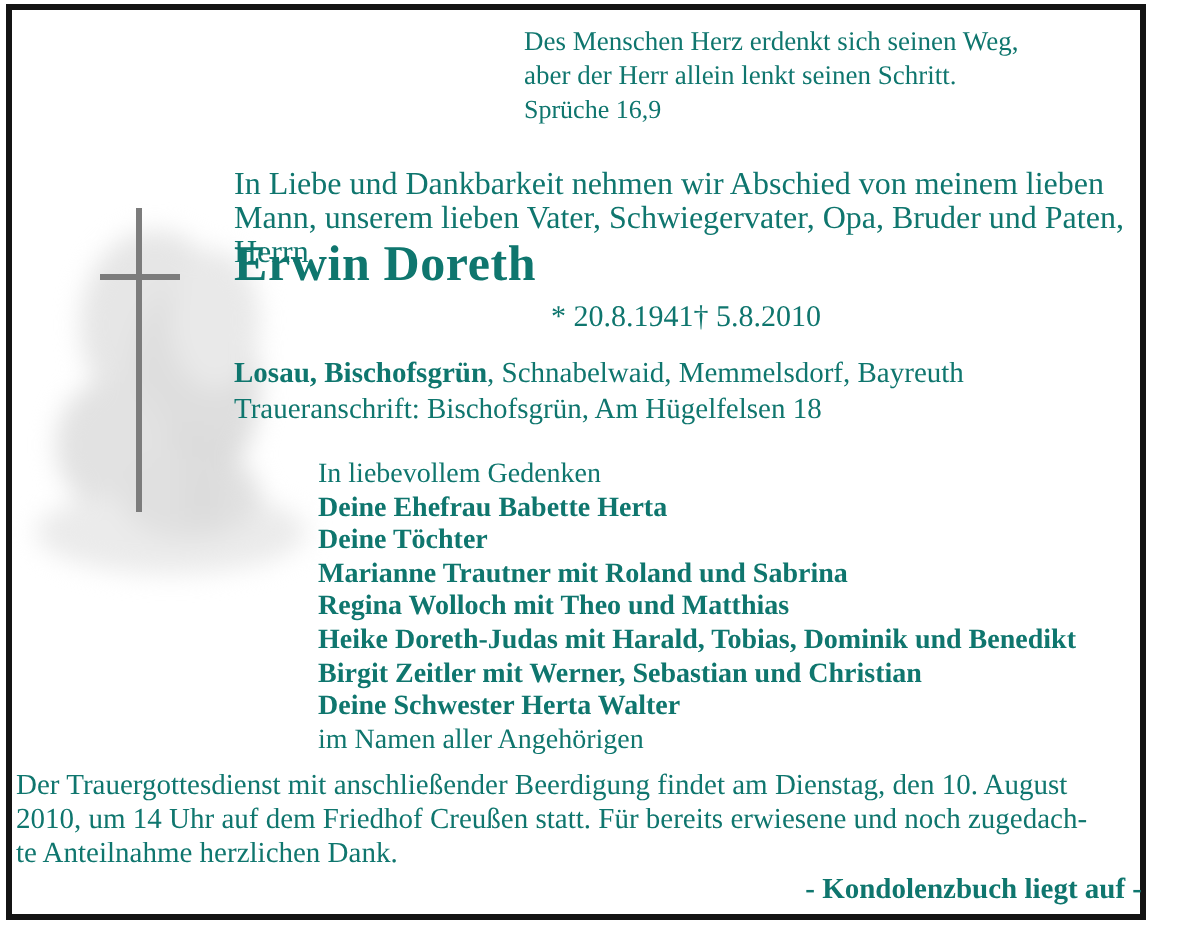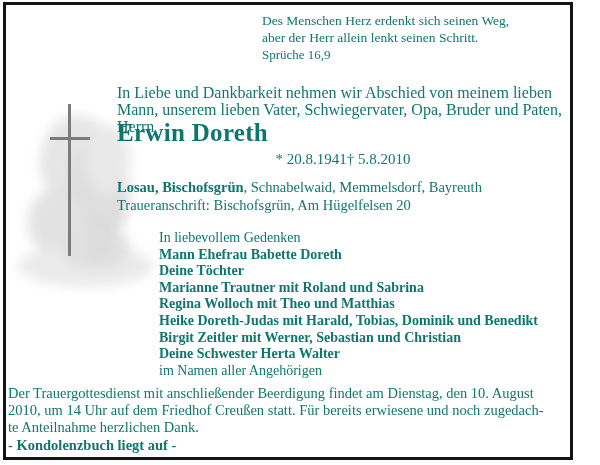--- a/index.html
+++ b/index.html
@@ -51,21 +51,21 @@
   .dates { position: absolute; left: 117px; top: 151px; width: 452px; text-align: center; font-size: 15px; }
   .dates .death { display: inline-block; }
 
   .residence { position: absolute; left: 117px; top: 179px; font-size: 14.5px; line-height: 17.5px; }
   .residence .bold { font-weight: bold; }
 
   .memorial { position: absolute; left: 159px; top: 230px; font-size: 14px; line-height: 16.6px; }
   .memorial .bold { font-weight: bold; }
 
   .funeral { position: absolute; left: 8px; top: 385px; width: 563px; font-size: 14.5px; line-height: 17px; }
-  .funeral-note { text-align: left; font-weight: bold; margin-top: 1px; }
+  .funeral-note { text-align: right; font-weight: bold; margin-top: 1px; }
 </style>
 </head>
 <body>
 
 <div class="sheet">
 
   <div class="frame"></div>
 
   <div class="illustration">
     <div class="blobs">
@@ -95,26 +95,26 @@
   </div>
 
   <div class="name line">Erwin Doreth</div>
 
   <div class="dates line">
     <span class="birth">* 20.8.1941</span><span class="death">† 5.8.2010</span>
   </div>
 
   <div class="residence">
     <div class="line"><span class="bold">Losau, Bischofsgrün</span><span>, Schnabelwaid, Memmelsdorf, Bayreuth</span></div>
-    <div class="line">Traueranschrift: Bischofsgrün, Am Hügelfelsen 20</div>
+    <div class="line">Traueranschrift: Bischofsgrün, Am Hügelfelsen 18</div>
   </div>
 
   <div class="memorial">
     <div class="line">In liebevollem Gedenken</div>
-    <div class="line bold">Mann Ehefrau Babette Doreth</div>
+    <div class="line bold">Deine Ehefrau Babette Herta</div>
     <div class="line bold">Deine Töchter</div>
     <div class="line bold">Marianne Trautner mit Roland und Sabrina</div>
     <div class="line bold">Regina Wolloch mit Theo und Matthias</div>
     <div class="line bold">Heike Doreth-Judas mit Harald, Tobias, Dominik und Benedikt</div>
     <div class="line bold">Birgit Zeitler mit Werner, Sebastian und Christian</div>
     <div class="line bold">Deine Schwester Herta Walter</div>
     <div class="line">im Namen aller Angehörigen</div>
   </div>
 
   <div class="funeral">

